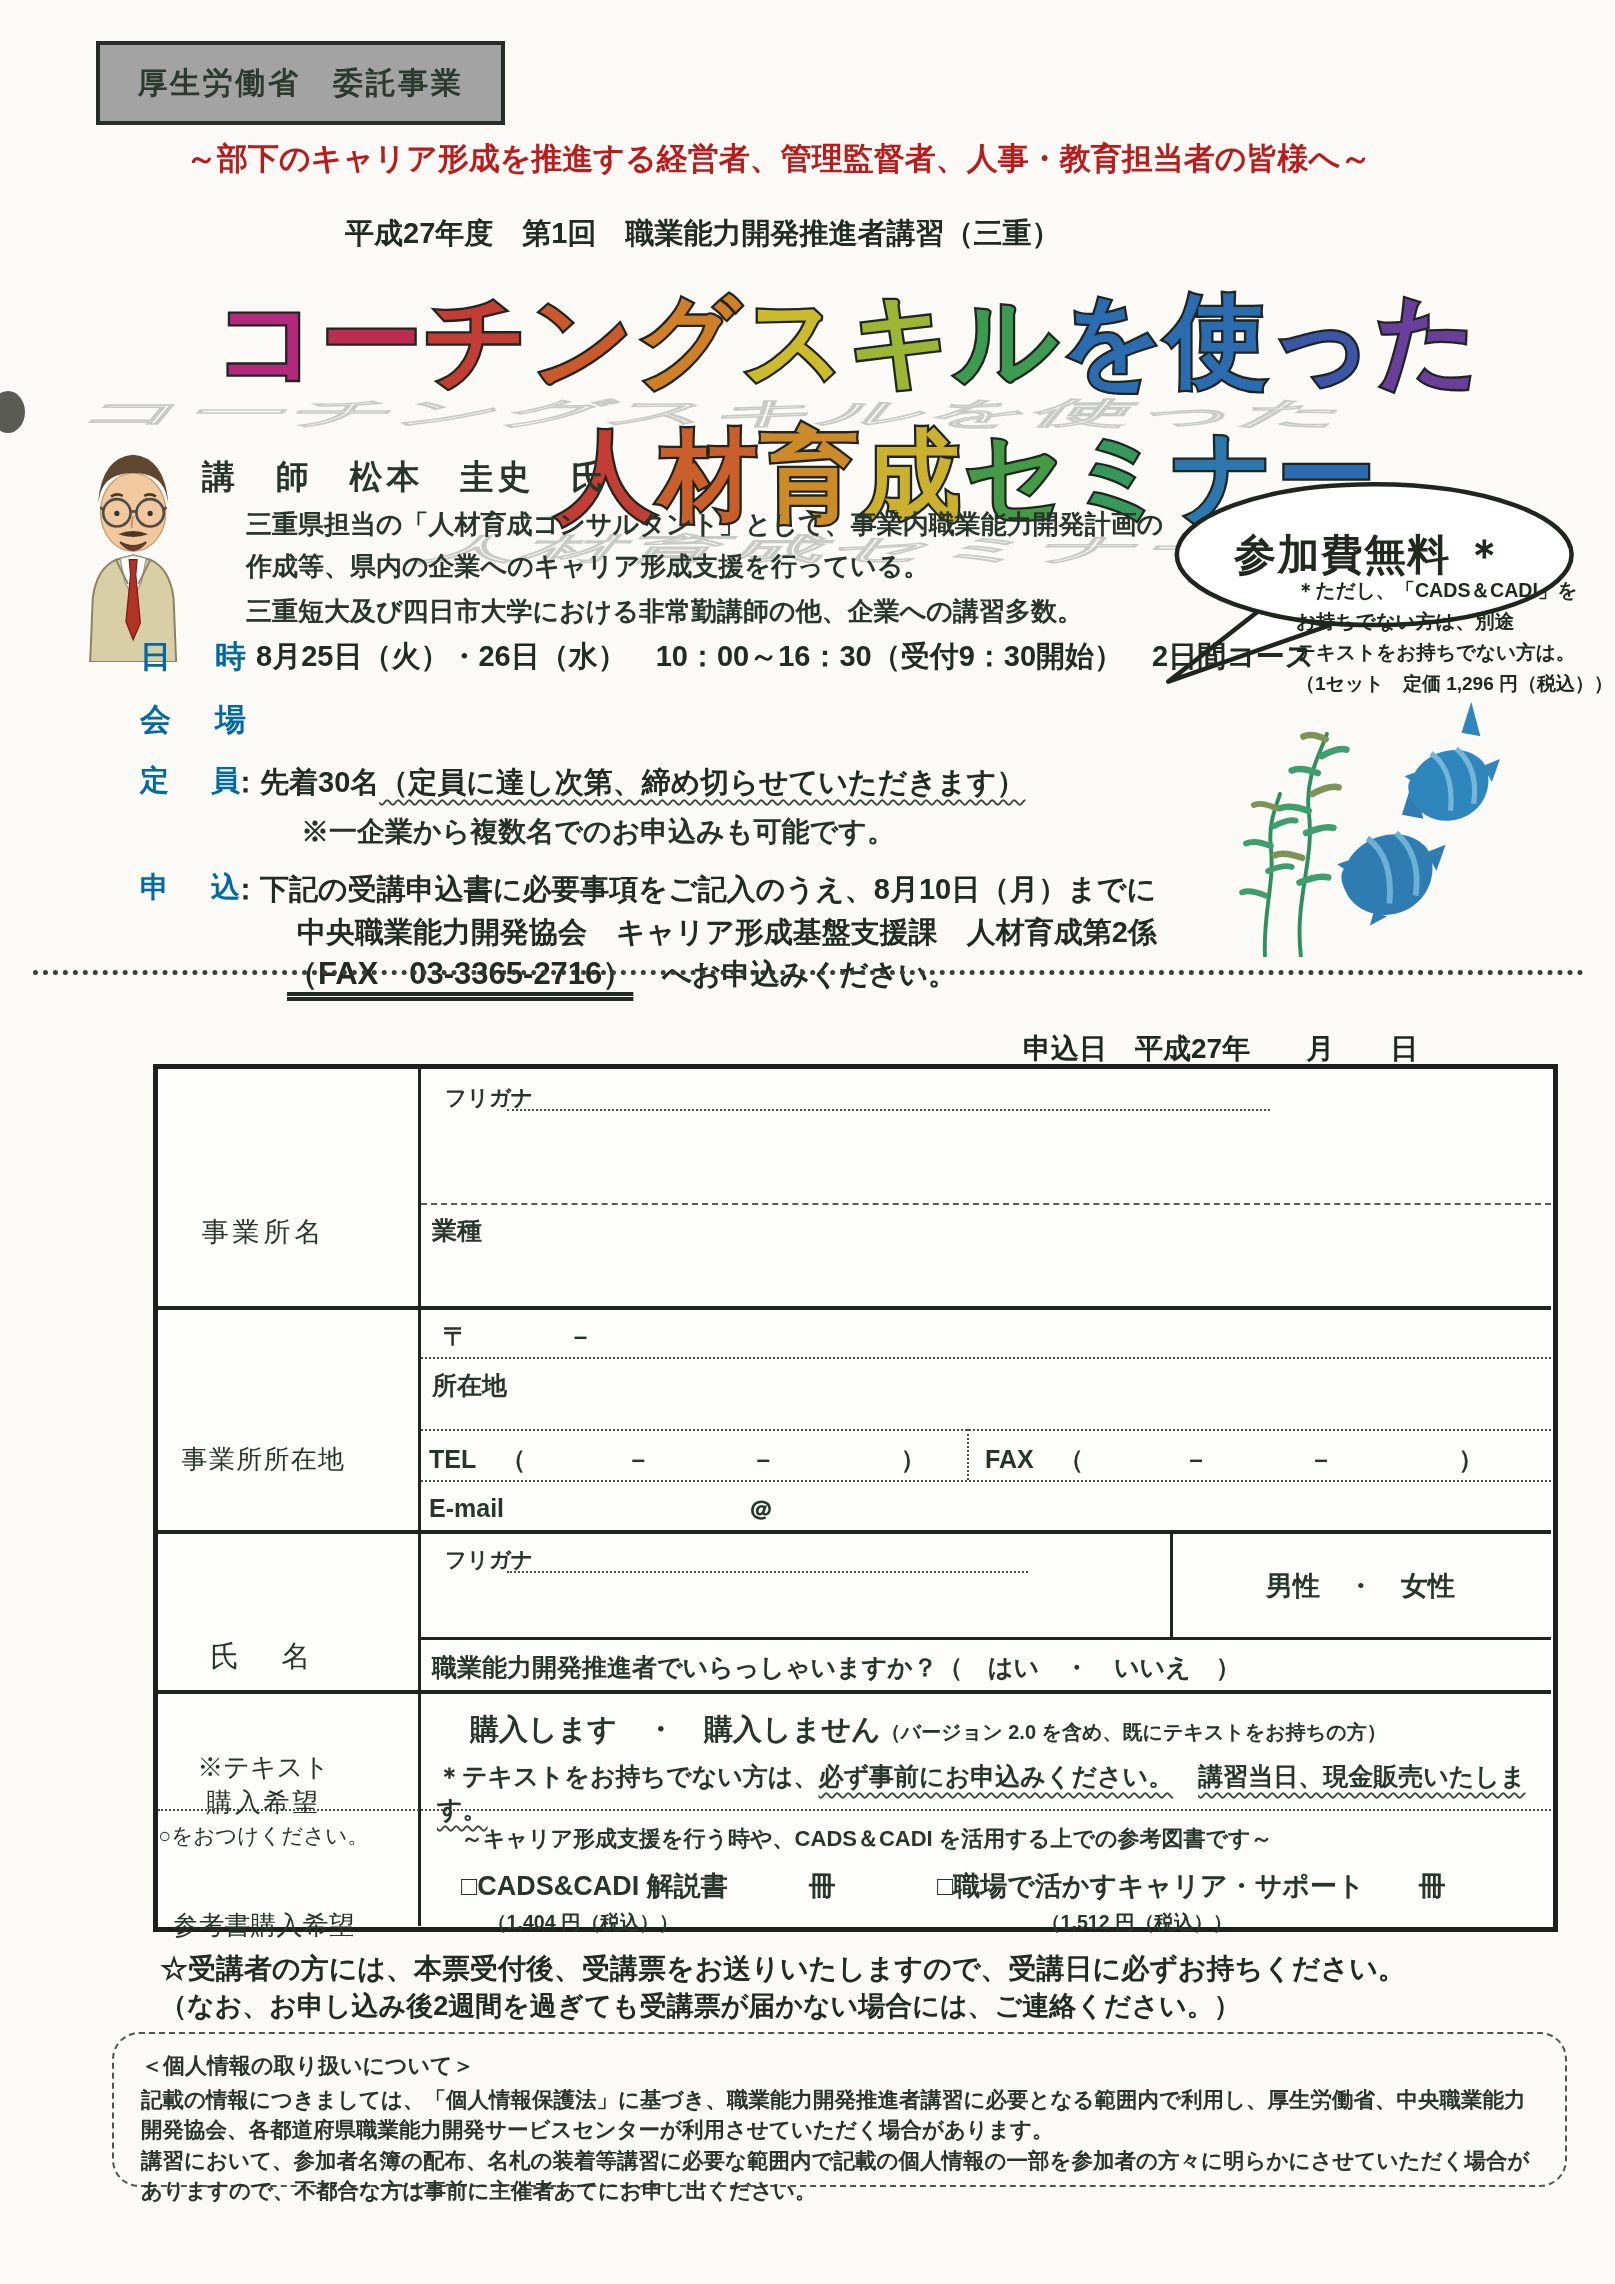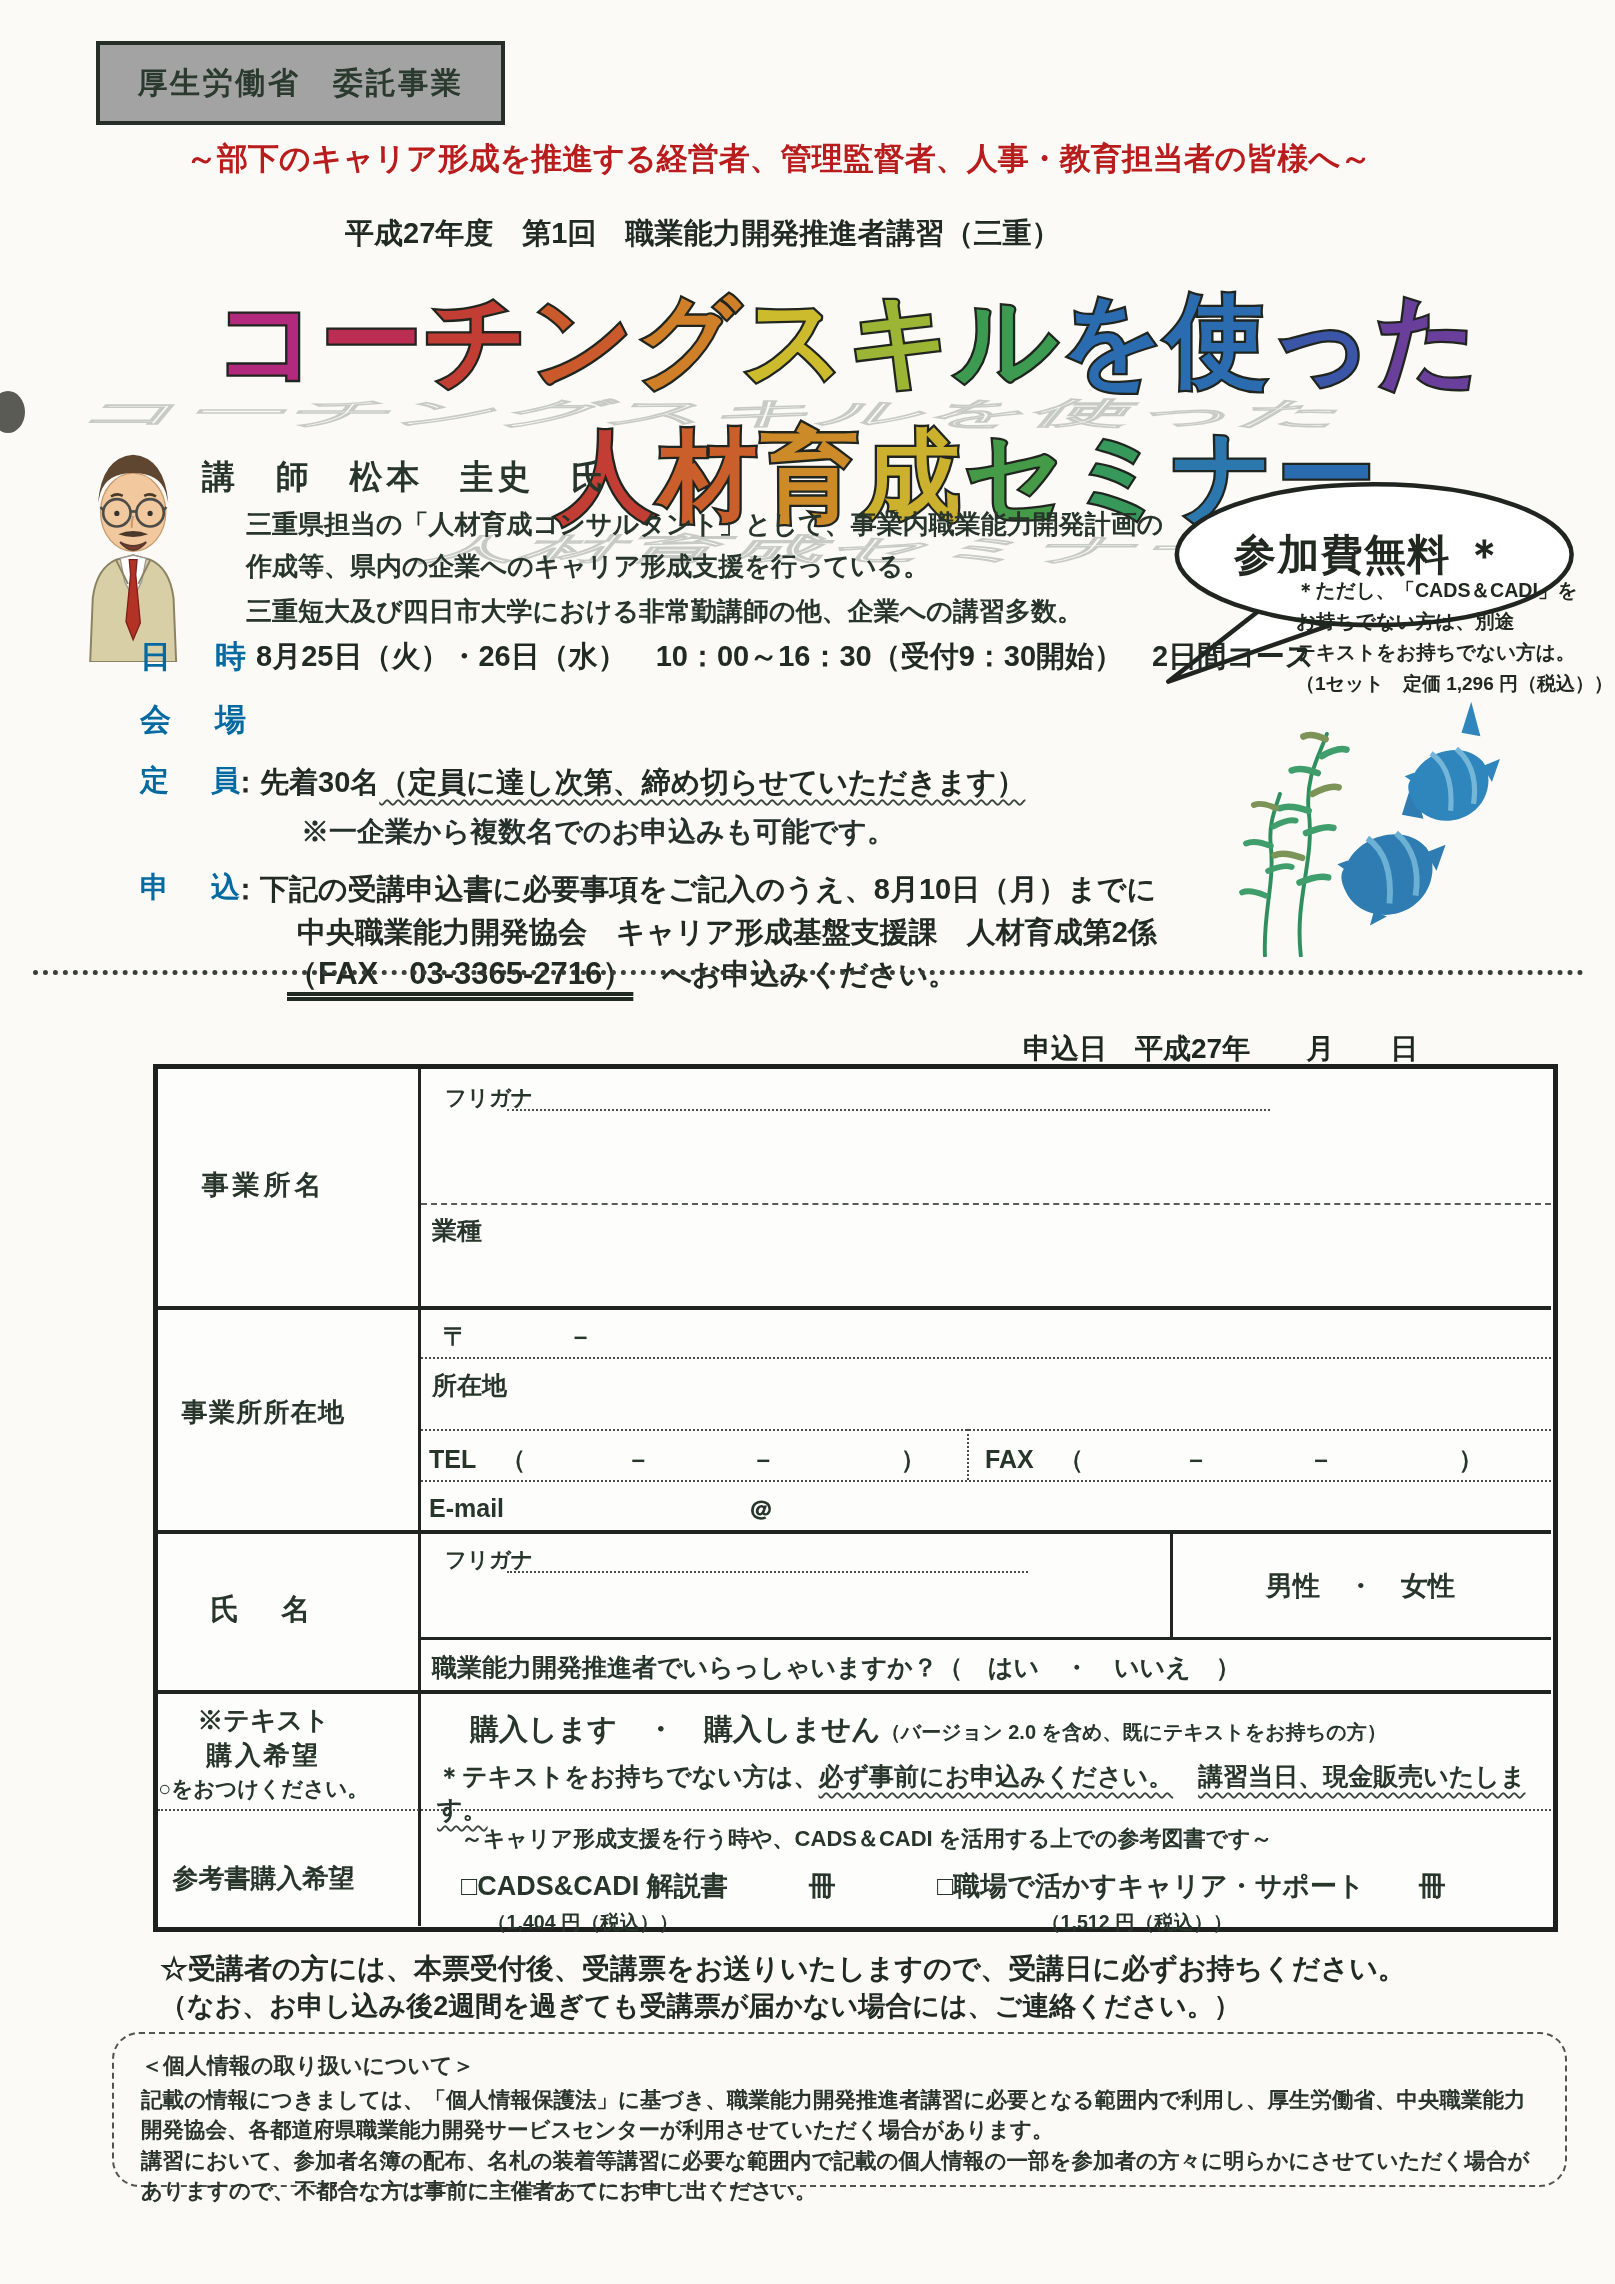--- a/index.html
+++ b/index.html
@@ -48,21 +48,21 @@
     font-size:43px;letter-spacing:17px;color:#1f2820;}
   .apply-date{left:1023px;top:1030px;font-size:28px;color:#1f2820;}
   
   .formtable{position:absolute;left:153px;top:1064px;width:1405px;height:868px;
     border:5.9px solid #1d201c;background:#fdfdfb;box-sizing:border-box;}
   .formtable .line{position:absolute;background:#21251f;}
   .dotline{position:absolute;height:0;border-top:2.6px dotted #4a4e48;}
   .dashline{position:absolute;height:0;border-top:2px dashed #585c56;}
   .vdot{position:absolute;width:0;border-left:2px dotted #4a4e48;}
   .tlabel{position:absolute;left:0;width:211px;text-align:center;
-    font-weight:bold;color:#27352b;}
+    font-weight:normal;color:#27352b;margin-top:47px;}
   .cell{position:absolute;font-weight:bold;color:#27352b;}
   .small-paren{font-size:20px;}
   
   .star{font-size:28px;color:#222a24;}
   .privacy{
     position:absolute;left:112px;top:2032px;width:1455px;height:155px;
     border:2px dashed #50544e;border-radius:27px;box-sizing:border-box;
     padding:17px 27px;color:#2a332c;
   }
   .privacy .t{font-size:22px;font-weight:bold;margin-bottom:3.9px;}

